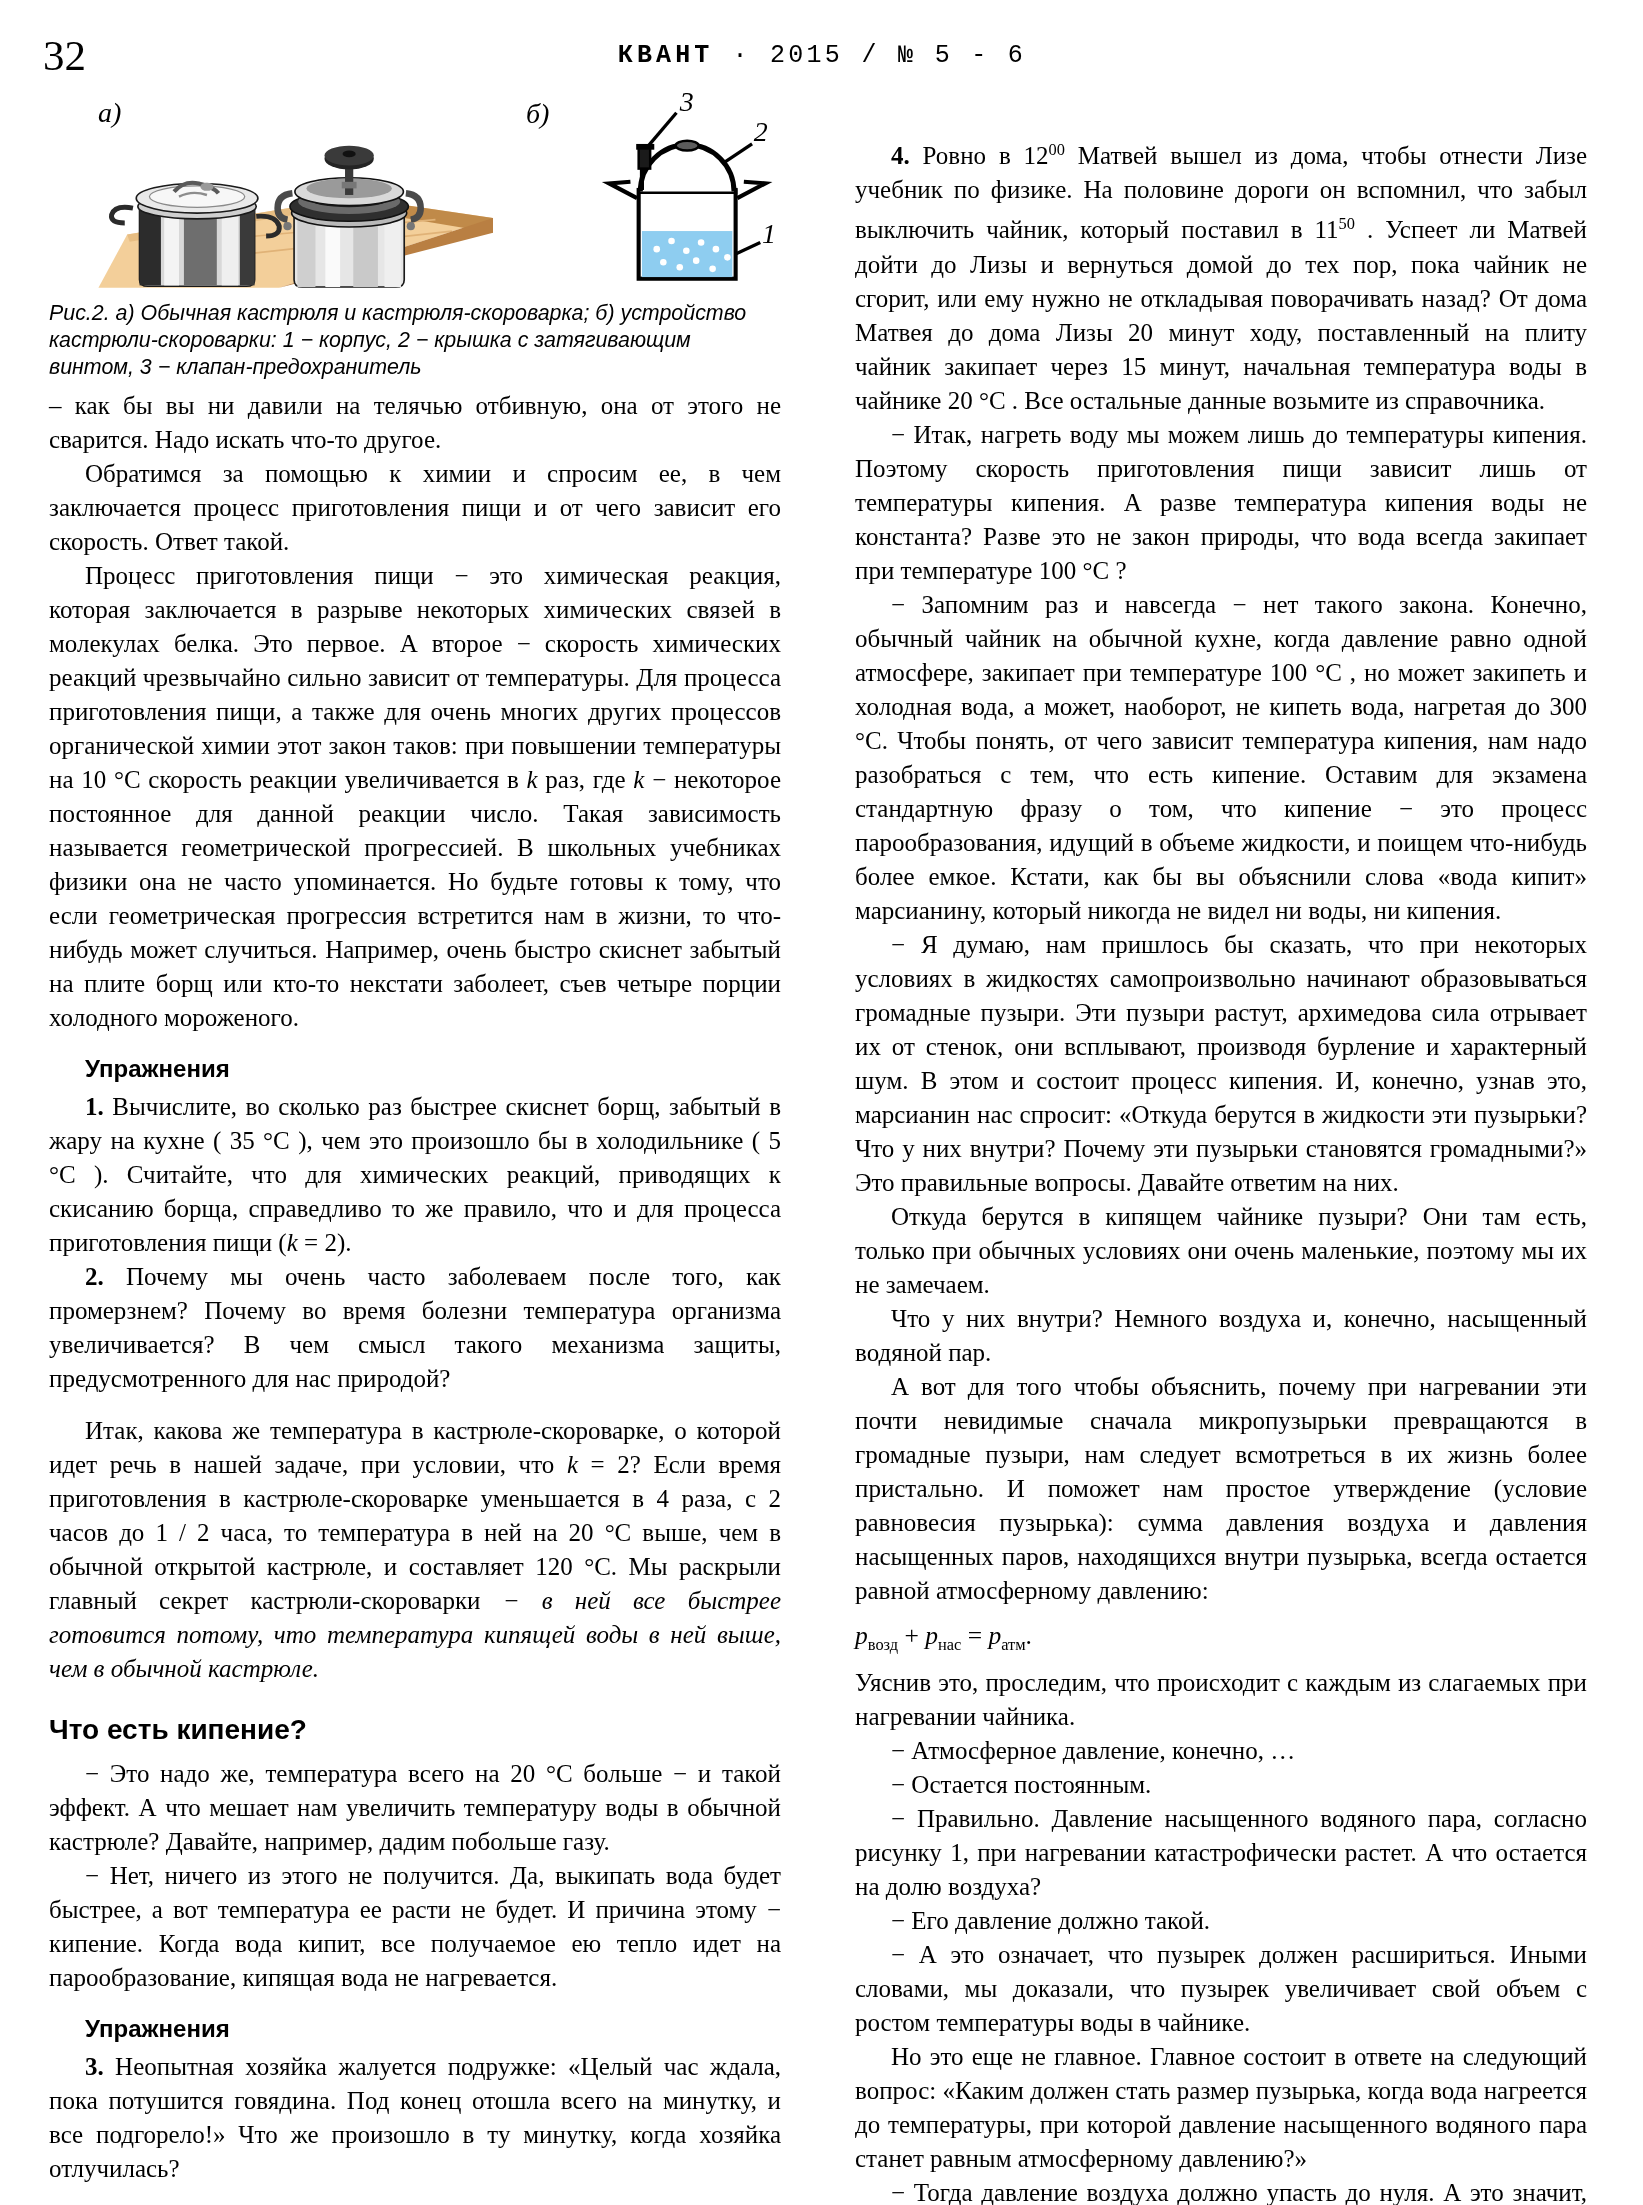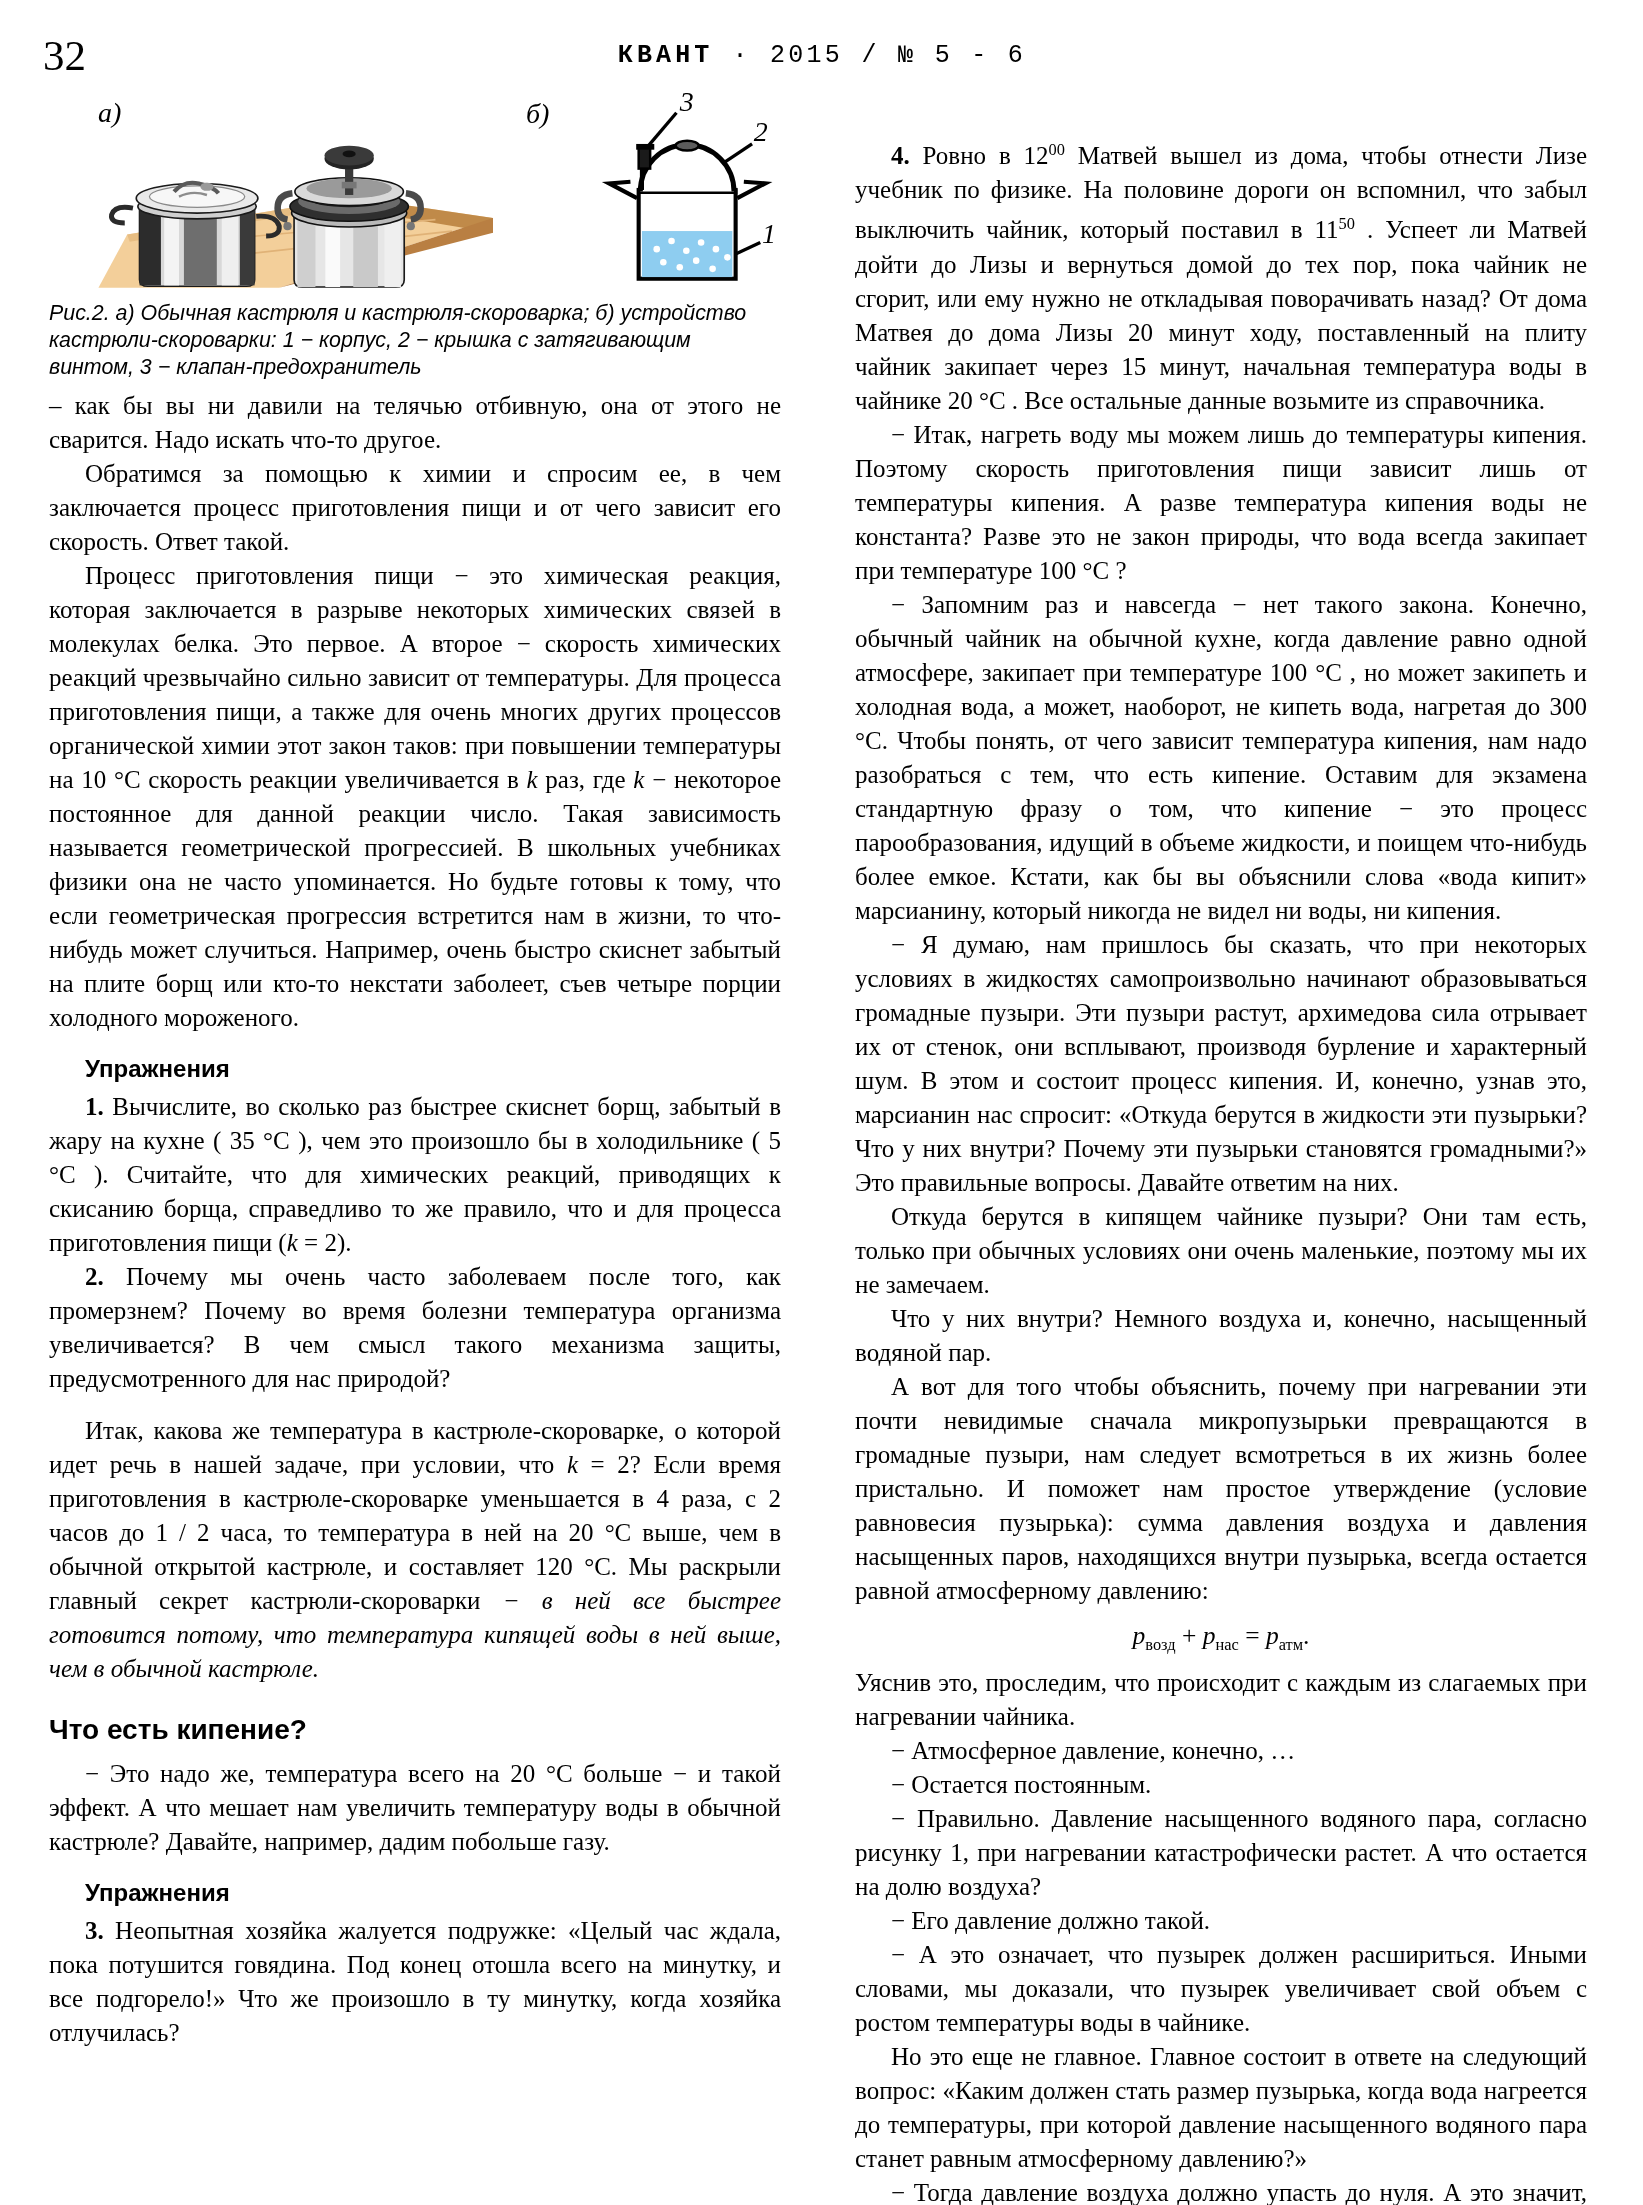--- a/index.html
+++ b/index.html
@@ -46,21 +46,21 @@
     text-align:left;
   }
   h3.center{
     font-family:"Liberation Sans","DejaVu Sans",sans-serif;
     font-weight:bold;font-size:28px;
     margin:28px 0 11.5px 0;
     text-align:left;text-indent:0;
   }
 
   .formula{
-    text-align:center;font-size:25.5px;margin:13px 0 11.5px 0;
+    text-align:left;font-size:25.5px;margin:13px 0 11.5px 0;
     font-family:"Liberation Serif",serif;
   }
   .formula i{font-style:italic;}
   sub.sm{font-size:16.4px;}
   sup.sm{font-size:16.4px;vertical-align:super;}
 
   
   .figure{position:relative;width:732px;height:205px;margin:0 0 3.3px 0;}
   .figcap{
     font-family:"Liberation Sans","DejaVu Sans",sans-serif;
@@ -202,20 +202,21 @@
 
     <p class="body"><b class="num">1.</b><span> Вычислите, во сколько раз быстрее скиснет борщ, забытый в жару на кухне ( 35 °С ), чем это произошло бы в холодильнике ( 5 °С ). Считайте, что для химических реакций, приводящих к скисанию борща, справедливо то же правило, что и для процесса приготовления пищи (</span><i>k</i><span> = 2).</span></p>
 
     <p class="body"><b class="num">2.</b><span> Почему мы очень часто заболеваем после того, как промерзнем? Почему во время болезни температура организма увеличивается? В чем смысл такого механизма защиты, предусмотренного для нас природой?</span></p>
 
     <p class="body" style="margin-top:18px"><span>Итак, какова же температура в кастрюле-скороварке, о которой идет речь в нашей задаче, при условии, что </span><i>k</i><span> = 2? Если время приготовления в кастрюле-скороварке уменьшается в 4 раза, с 2 часов до 1 / 2 часа, то температура в ней на 20 °С выше, чем в обычной открытой кастрюле, и составляет 120 °С. Мы раскрыли главный секрет кастрюли-скороварки </span><i>− в ней все быстрее готовится потому, что температура кипящей воды в ней выше, чем в обычной кастрюле.</i></p>
 
     <h3 class="center">Что есть кипение?</h3>
 
     <p class="body">− Это надо же, температура всего на 20 °С больше − и такой эффект. А что мешает нам увеличить температуру воды в обычной кастрюле? Давайте, например, дадим побольше газу.</p>
+    <p class="body">− Нет, ничего из этого не получится. Да, выкипать вода будет быстрее, а вот температура ее расти не будет. И причина этому − кипение. Когда вода кипит, все получаемое ею тепло идет на парообразование, кипящая вода не нагревается.</p>
 
     <h3 class="sub">Упражнения</h3>
 
     <p class="body"><b class="num">3.</b><span> Неопытная хозяйка жалуется подружке: «Целый час ждала, пока потушится говядина. Под конец отошла всего на минутку, и все подгорело!» Что же произошло в ту минутку, когда хозяйка отлучилась?</span></p>
   </div>
 
   <div class="col col-right">
 
     <p class="body"><b class="num">4.</b><span> Ровно в 12</span><sup class="sm">00</sup><span> Матвей вышел из дома, чтобы отнести Лизе учебник по физике. На половине дороги он вспомнил, что забыл выключить чайник, который поставил в 11</span><sup class="sm">50</sup><span> . Успеет ли Матвей дойти до Лизы и вернуться домой до тех пор, пока чайник не сгорит, или ему нужно не откладывая поворачивать назад? От дома Матвея до дома Лизы 20 минут ходу, поставленный на плиту чайник закипает через 15 минут, начальная температура воды в чайнике 20 °С . Все остальные данные возьмите из справочника.</span></p>
 

